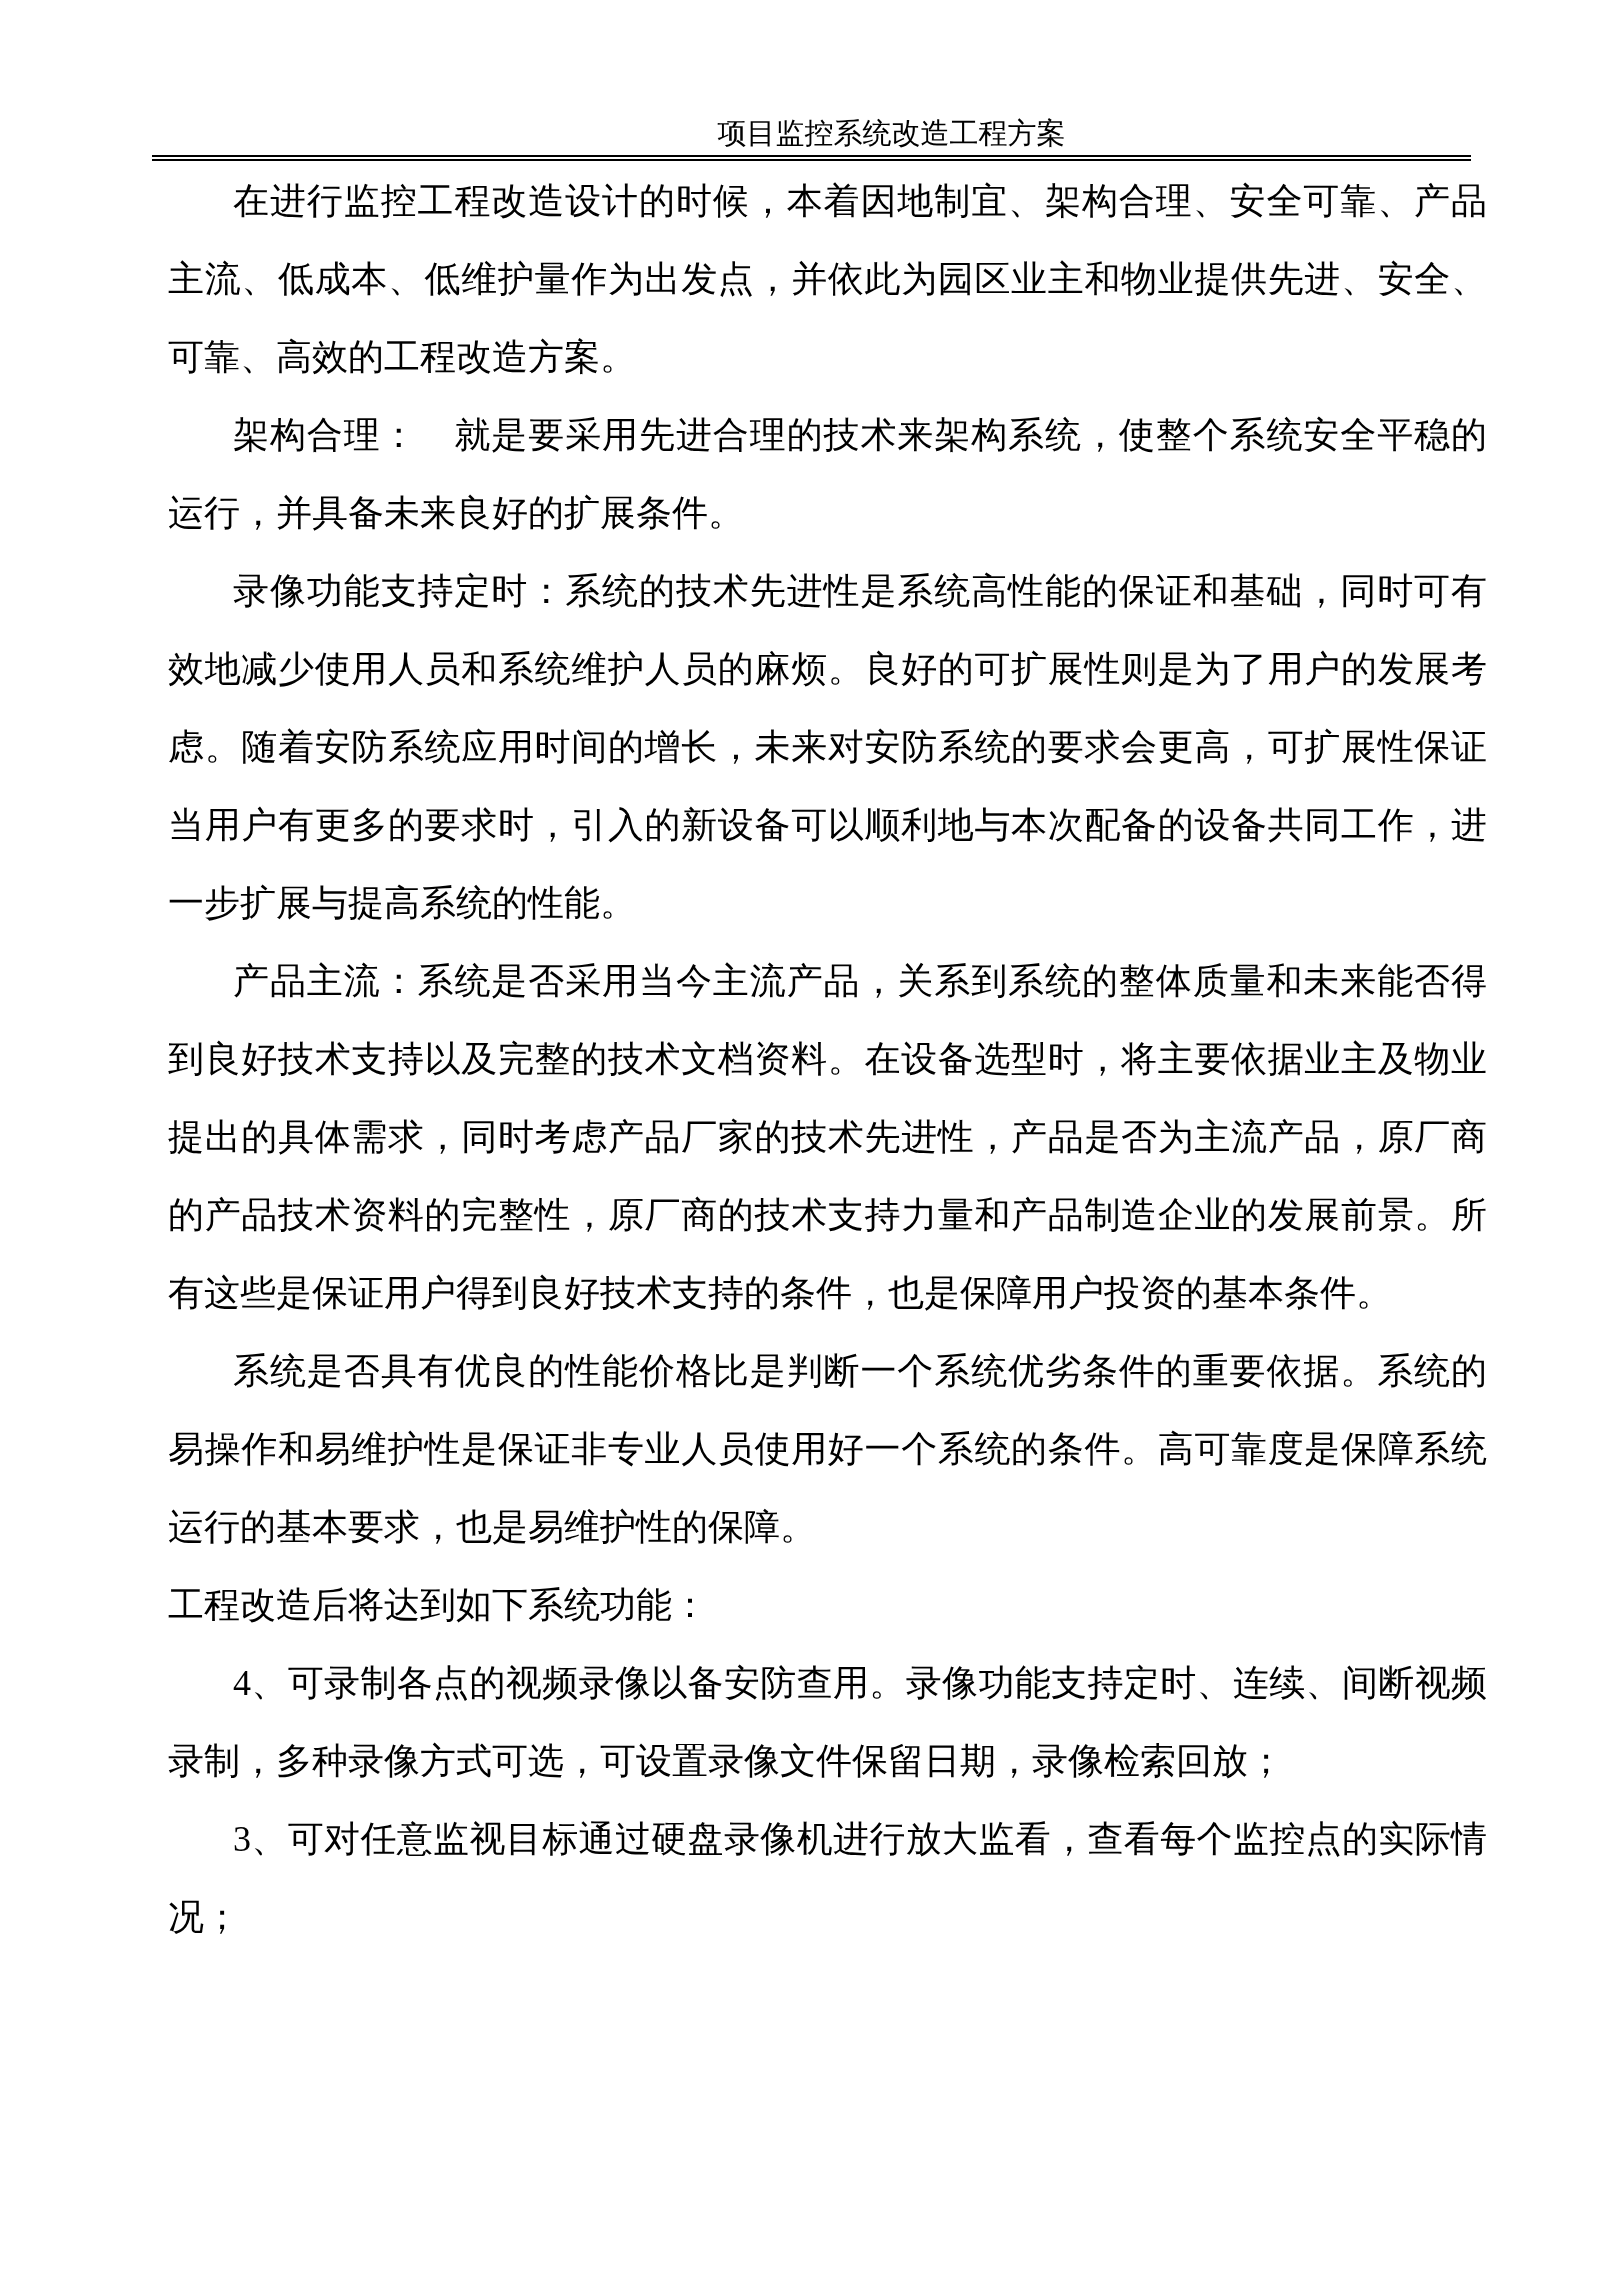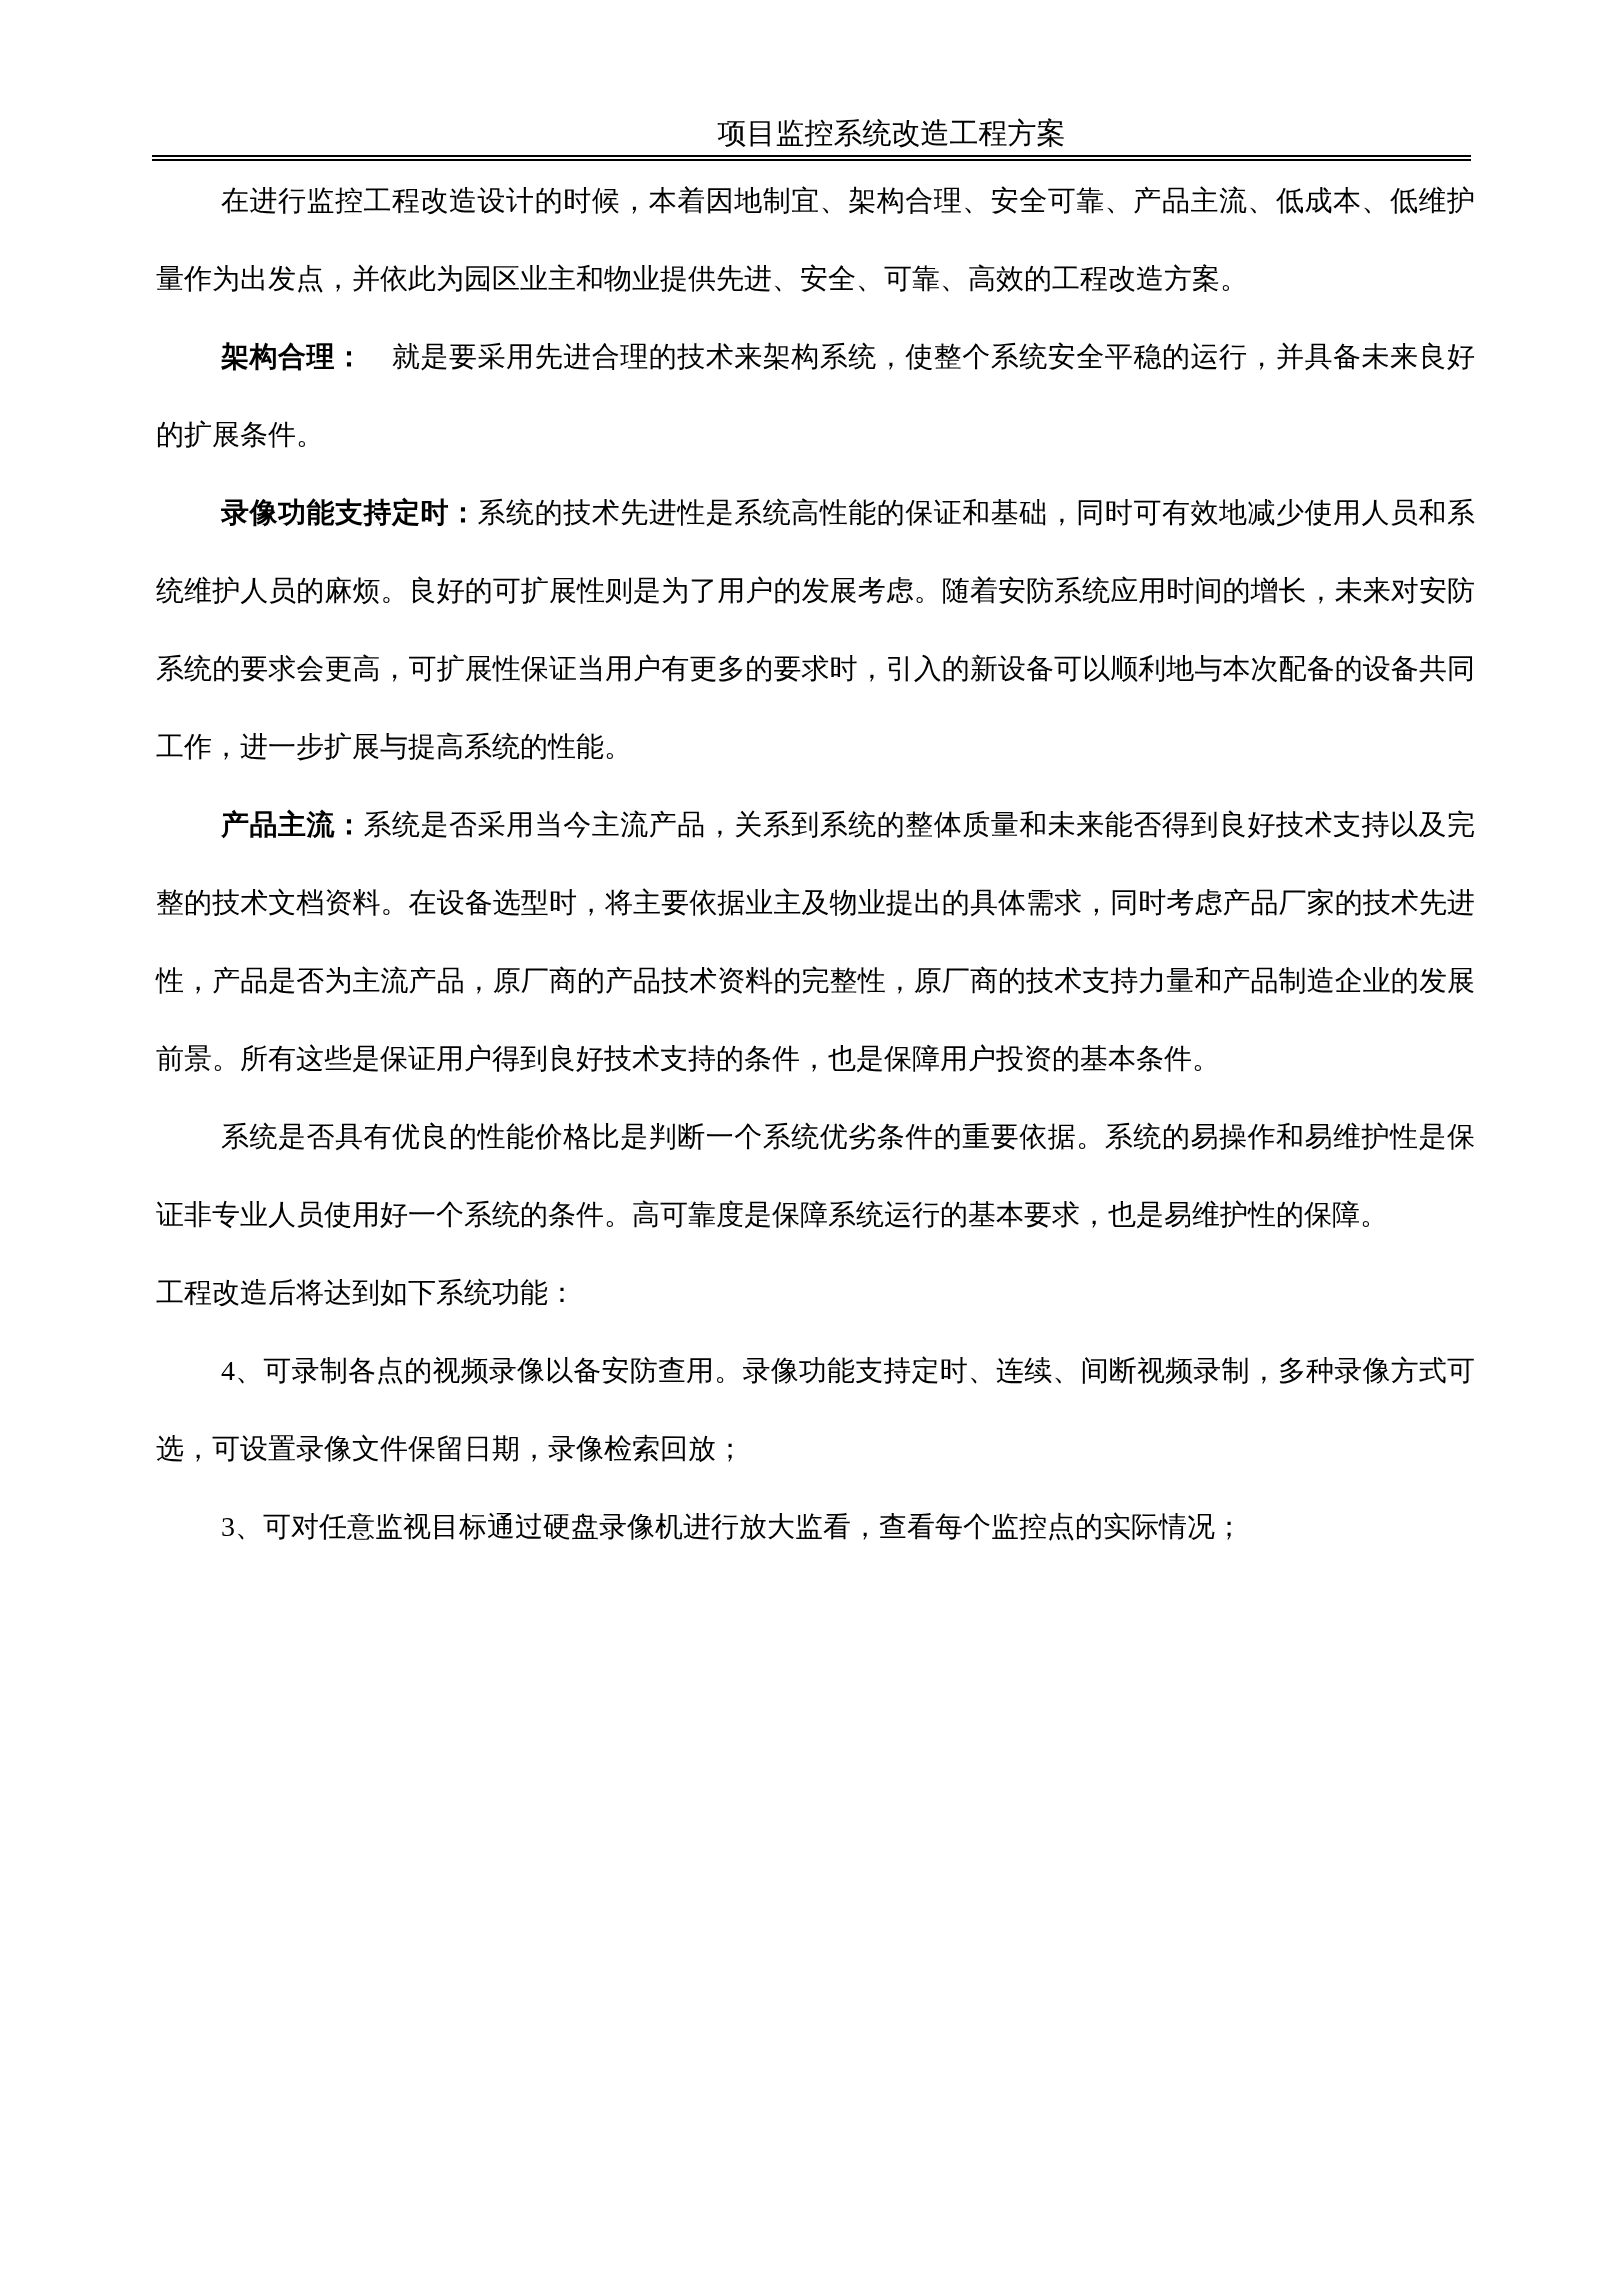--- a/index.html
+++ b/index.html
@@ -32,37 +32,37 @@
     white-space: nowrap;
   }
   .header-rule {
     margin-top: 6.5px;
     height: 2.6px;               
     border-top: 2.6px solid #000000;
     border-bottom: 2px solid #000000;
   }
   .doc-body {
     position: absolute;
-    left: 156px;
+    left: 168px;
     top: 162px;
     width: 1319px;
-    font-size: 28px;
+    font-size: 36px;
     line-height: 78px;
     text-align: justify;
     letter-spacing: 0;
   }
   .para {
     margin: 0;
     padding: 0;
   }
   .para.indent {
     text-indent: 65px; 
   }
   .para b {
-    font-weight: bold;
+    font-weight: normal;
   }
 </style>
 </head>
 <body>
 
 <div class="page">
   <div class="header">
     <div class="header-title">项目监控系统改造工程方案</div>
     <div class="header-rule"></div>
   </div>

